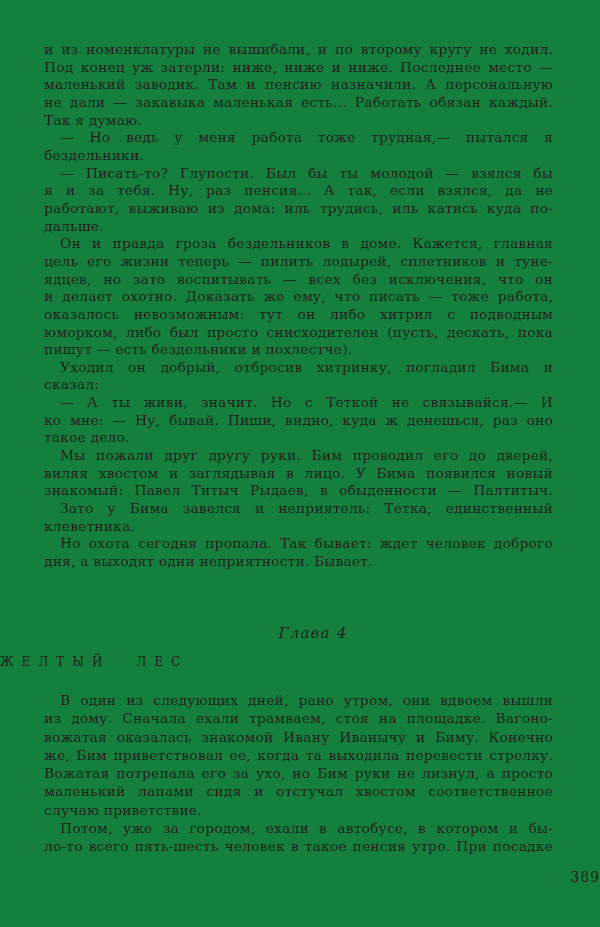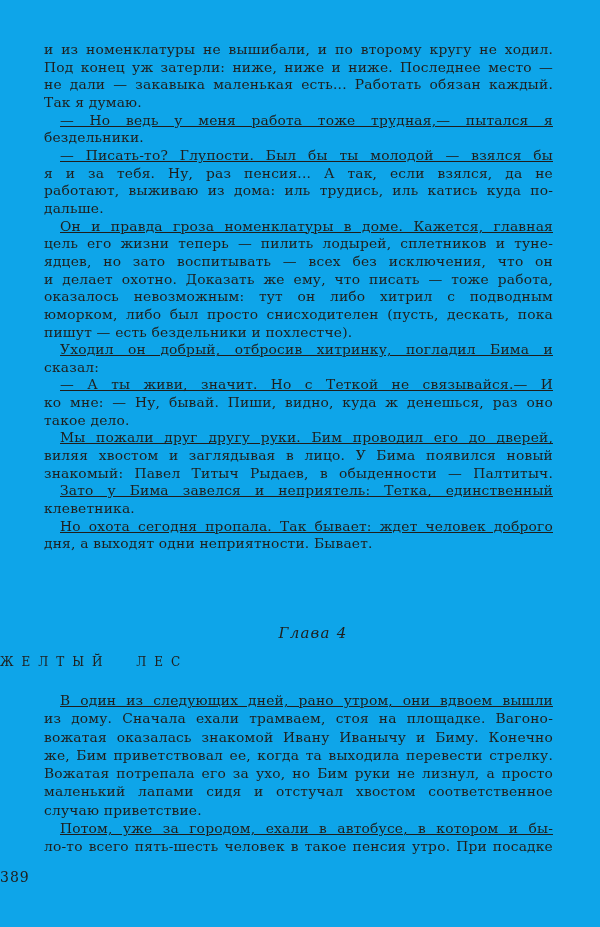--- a/index.html
+++ b/index.html
@@ -4,21 +4,21 @@
 <style>
   html, body {
     margin: 0;
     padding: 0;
     background: #ffffff;
   }
   .page {
     position: relative;
     width: 600px;
     height: 927px;
-    background: #0ea5e9;
+    background: #15803d;
     font-family: "DejaVu Serif", "Liberation Serif", serif;
     color: #1f1e1c;
     overflow: hidden;
   }
   .block {
     position: absolute;
     left: 44px;
     width: 509px;
   }
   .block-top { top: 41px; }
@@ -29,21 +29,20 @@
     font-size: 13.8px;
     letter-spacing: 0.2px;
     text-align: left;
   }
   .line.fill {
     text-align: justify;
     text-align-last: justify;
   }
   .line.indent {
     text-indent: 16px;
-    text-decoration: underline;
   }
   .chapter-label {
     position: absolute;
     top: 624px;
     left: 0;
     width: 600px;
     text-align: center;
     font-style: italic;
     font-size: 15px;
     letter-spacing: 1.2px;
@@ -57,42 +56,43 @@
     text-align: left;
     font-size: 12px;
     letter-spacing: 8px;
     word-spacing: 14px;
   }
   .folio {
     position: absolute;
     top: 869px;
     left: 0;
     width: 600px;
-    text-align: left;
+    text-align: right;
     font-size: 14px;
     letter-spacing: 1px;
   }
 </style>
 </head>
 <body>
 
 <div class="page">
 
   <div class="block block-top">
       <div class="line fill">и из номенклатуры не вышибали, и по второму кругу не ходил.</div>
       <div class="line fill">Под конец уж затерли: ниже, ниже и ниже. Последнее место —</div>
+      <div class="line fill">маленький заводик. Там и пенсию назначили. А персональную</div>
       <div class="line fill">не дали — закавыка маленькая есть... Работать обязан каждый.</div>
       <div class="line">Так я думаю.</div>
       <div class="line fill indent">— Но ведь у меня работа тоже трудная,— пытался я</div>
       <div class="line">бездельники.</div>
       <div class="line fill indent">— Писать-то? Глупости. Был бы ты молодой — взялся бы</div>
       <div class="line fill">я и за тебя. Ну, раз пенсия... А так, если взялся, да не</div>
       <div class="line fill">работают, выживаю из дома: иль трудись, иль катись куда по-</div>
       <div class="line">дальше.</div>
-      <div class="line fill indent">Он и правда гроза номенклатуры в доме. Кажется, главная</div>
+      <div class="line fill indent">Он и правда гроза бездельников в доме. Кажется, главная</div>
       <div class="line fill">цель его жизни теперь — пилить лодырей, сплетников и туне-</div>
       <div class="line fill">ядцев, но зато воспитывать — всех без исключения, что он</div>
       <div class="line fill">и делает охотно. Доказать же ему, что писать — тоже работа,</div>
       <div class="line fill">оказалось невозможным: тут он либо хитрил с подводным</div>
       <div class="line fill">юморком, либо был просто снисходителен (пусть, дескать, пока</div>
       <div class="line">пишут — есть бездельники и похлестче).</div>
       <div class="line fill indent">Уходил он добрый, отбросив хитринку, погладил Бима и</div>
       <div class="line">сказал:</div>
       <div class="line fill indent">— А ты живи, значит. Но с Теткой не связывайся.— И</div>
       <div class="line fill">ко мне: — Ну, бывай. Пиши, видно, куда ж денешься, раз оно</div>

